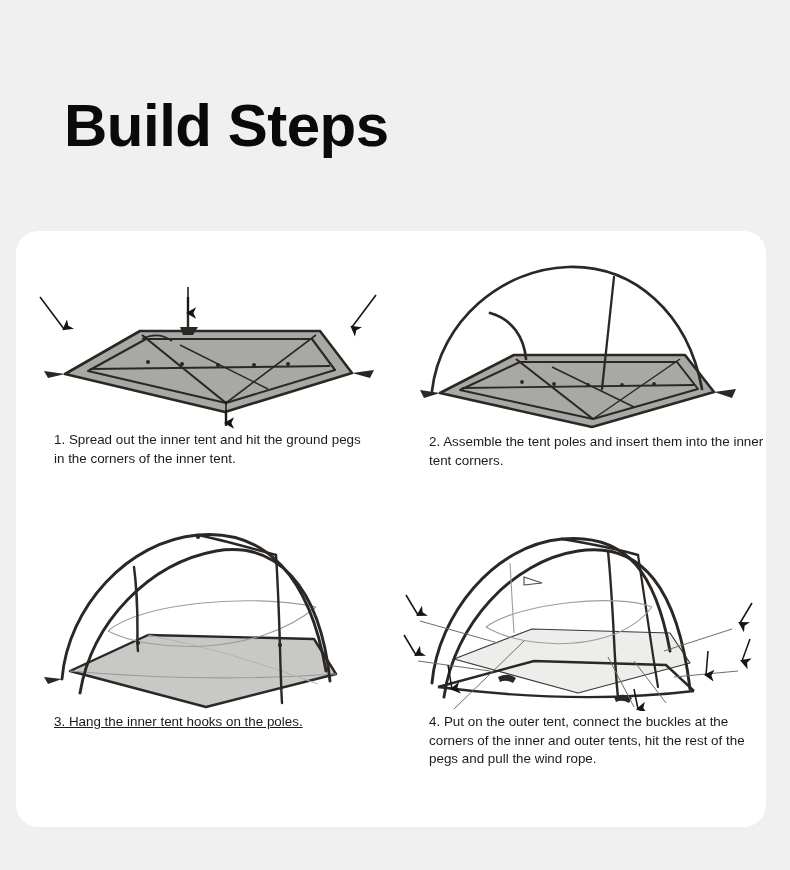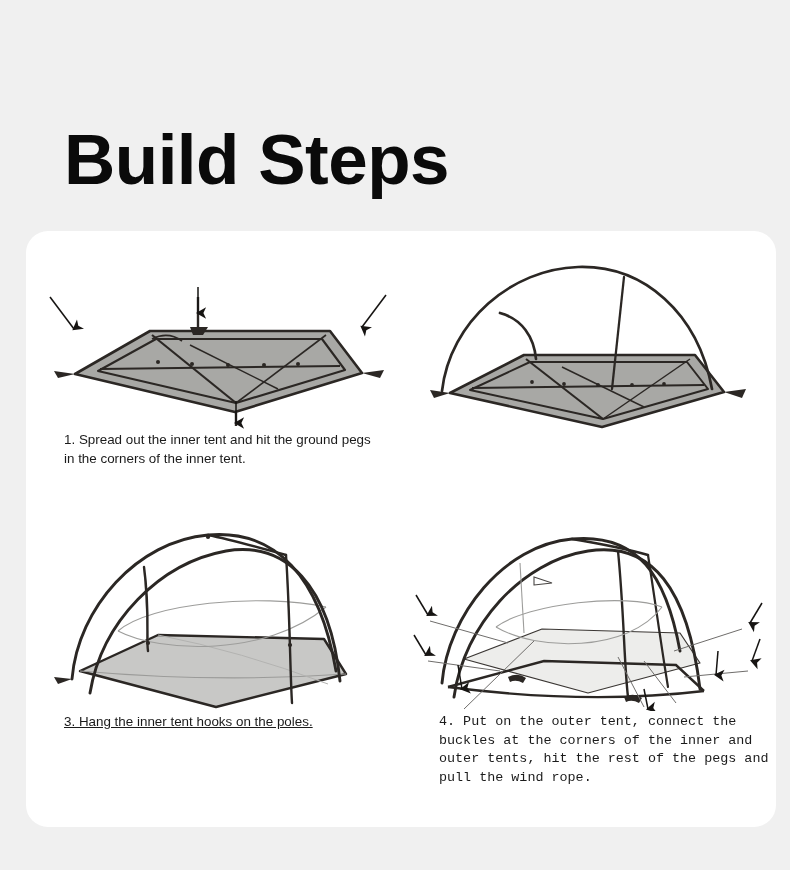--- a/index.html
+++ b/index.html
@@ -11,32 +11,32 @@
     height: 870px;
     background: #f0f0f0;
     font-family: "Liberation Sans", sans-serif;
     overflow: hidden;
     position: relative;
   }
 
   .page-title {
     position: absolute;
     left: 64px;
-    top: 124px;
-    font-size: 71px;
+    top: 96px;
+    font-size: 60px;
     font-weight: bold;
     letter-spacing: -0.5px;
     color: #0a0a0a;
     line-height: 1.0;
     white-space: nowrap;
   }
 
   .card {
     position: absolute;
-    left: 26px;
+    left: 16px;
     top: 231px;
     width: 750px;
     height: 596px;
     background: #ffffff;
     border-radius: 22px;
   }
 
   .steps-grid {
     position: absolute;
     left: 0;
@@ -44,21 +44,21 @@
     width: 750px;
     height: 596px;
   }
 
   .step {
     position: absolute;
   }
   .step-1 { left: 14px;  top: 38px;  width: 356px; }
   .step-2 { left: 386px; top: 30px;  width: 356px; }
   .step-3 { left: 14px;  top: 280px; width: 356px; }
-  .step-4 { left: 386px; top: 280px; width: 356px; font-family: Liberation Mono, monospace; }
+  .step-4 { left: 386px; top: 280px; width: 356px; }
 
   .figure {
     width: 100%;
     display: block;
   }
   .figure svg { display: block; width: 100%; height: auto; }
 
   .caption {
     font-size: 13.4px;
     line-height: 1.38;
@@ -145,20 +145,21 @@
             <path d="M38,132 L18,129 L22,137 Z" fill="#2b2724"></path>
             <path d="M312,131 L334,128 L330,137 Z" fill="#2b2724"></path>
           </g>
           <g fill="none" stroke="#2b2724" stroke-width="2.7" stroke-linecap="round">
             <path d="M30,130 C38,60 100,8 166,6 C232,4 286,52 300,128"></path>
             <path d="M88,52 C110,58 122,76 124,98"></path>
             <path d="M212,16 L200,128" stroke-width="2.3"></path>
           </g>
         </svg>
       </div>
+      <div class="caption">2. Assemble the tent poles and insert them into the inner tent corners.</div>
     </div>
 
     <div class="step step-3">
       <div class="figure">
         <svg viewBox="0 0 356 200" xmlns="http://www.w3.org/2000/svg">
           <g>
             <path d="M40,160 L118,124 L284,128 L306,163 Q176,196 176,196 Z" fill="#c8c8c6" stroke="#2b2724" stroke-width="2.4" stroke-linejoin="round"></path>
             <path d="M40,160 Q176,172 306,163" fill="none" stroke="#9b9b99" stroke-width="1.1"></path>
             <path d="M118,124 Q200,140 288,173" fill="none" stroke="#b3b3b1" stroke-width="1.0"></path>
           </g>

